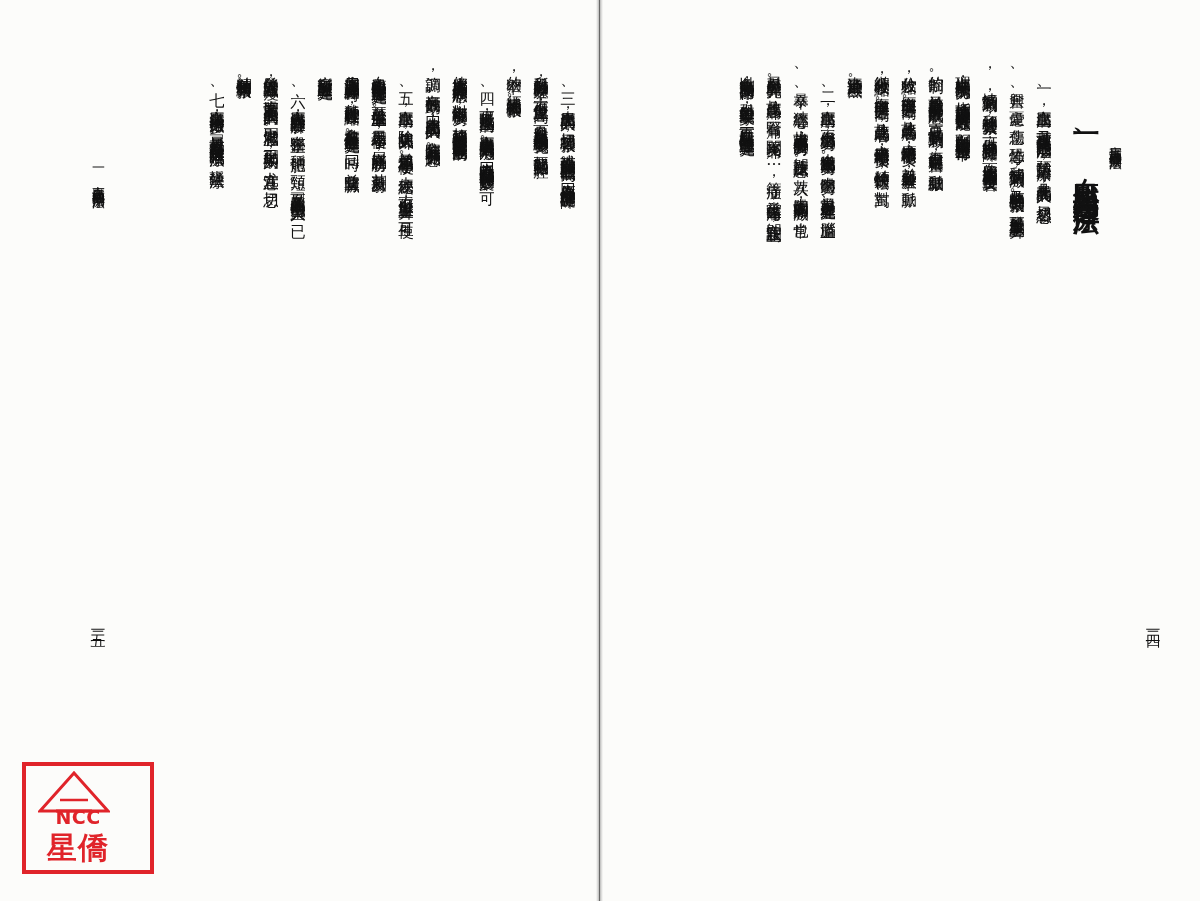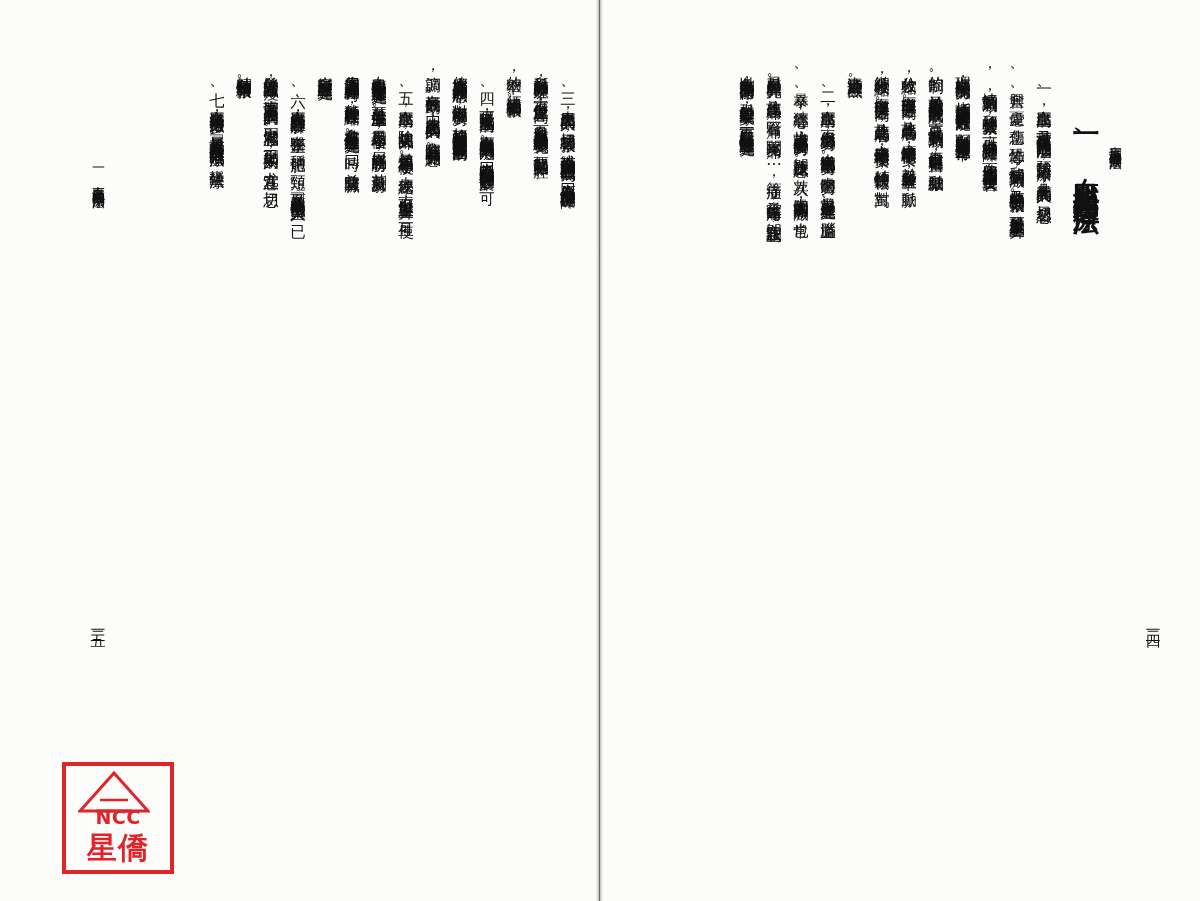--- a/index.html
+++ b/index.html
@@ -76,26 +76,25 @@
   .page-num {
     font-size: 15px;
     letter-spacing: 0.08em;
   }
 
   
   #stamp {
     position: absolute;
     left: 22px;
     top: 762px;
-    width: 112px;
+    width: 132px;
     height: 112px;
     border: 4px solid #e0242a;
     box-sizing: border-box;
     background: rgba(255,255,255,0.0);
-    margin-left: 40px;
   }
   #stamp .tri-outline {
     position: absolute;
     left: 12px;
     top: 4px;
     width: 72px;
     height: 44px;
   }
   #stamp .ncc {
     position: absolute;

